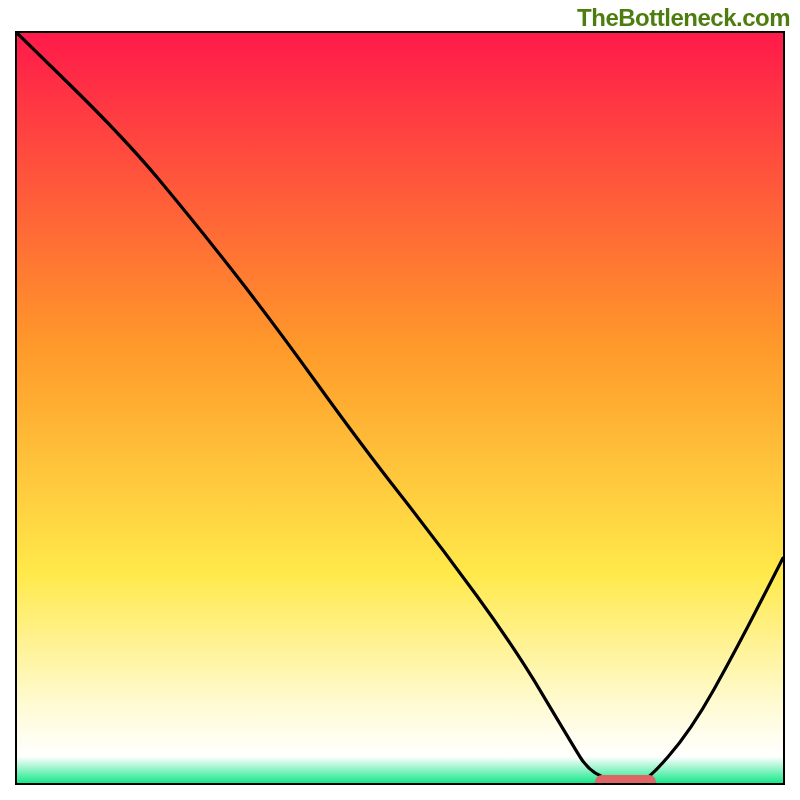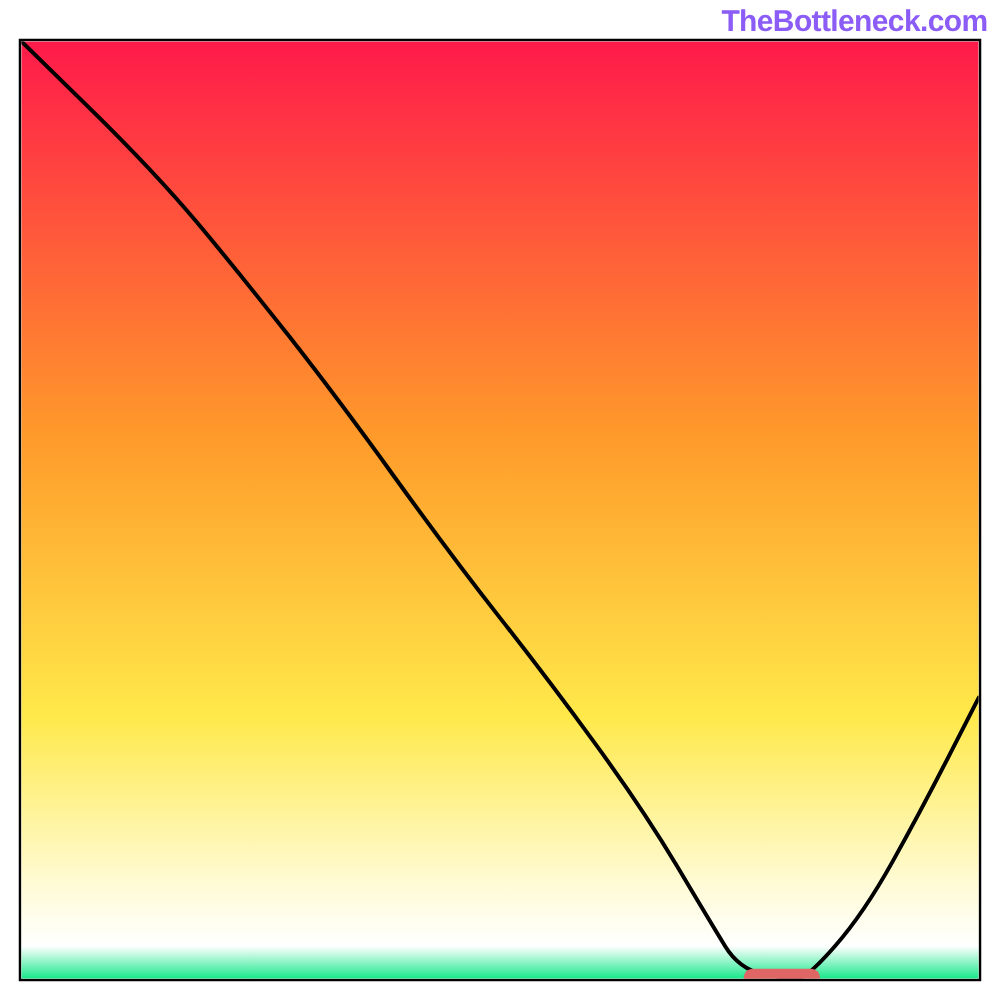--- a/index.html
+++ b/index.html
@@ -5,21 +5,21 @@
   * { margin: 0; padding: 0; box-sizing: border-box; }
   html, body { width: 800px; height: 800px; background: #ffffff; overflow: hidden; }
   .frame { position: absolute; top: 0; left: 0; width: 800px; height: 800px; }
   .watermark {
     position: absolute;
     top: 4px;
     right: 10px;
     font-family: Arial, Helvetica, sans-serif;
     font-size: 24px;
     font-weight: bold;
-    color: #8b5cf6;
+    color: #4d7c0f;
     letter-spacing: -0.5px;
   }
   .plot {
     position: absolute;
     top: 31px;
     left: 15px;
     width: 770px;
     height: 754px;
     border: 2px solid #000;
     overflow: hidden;

